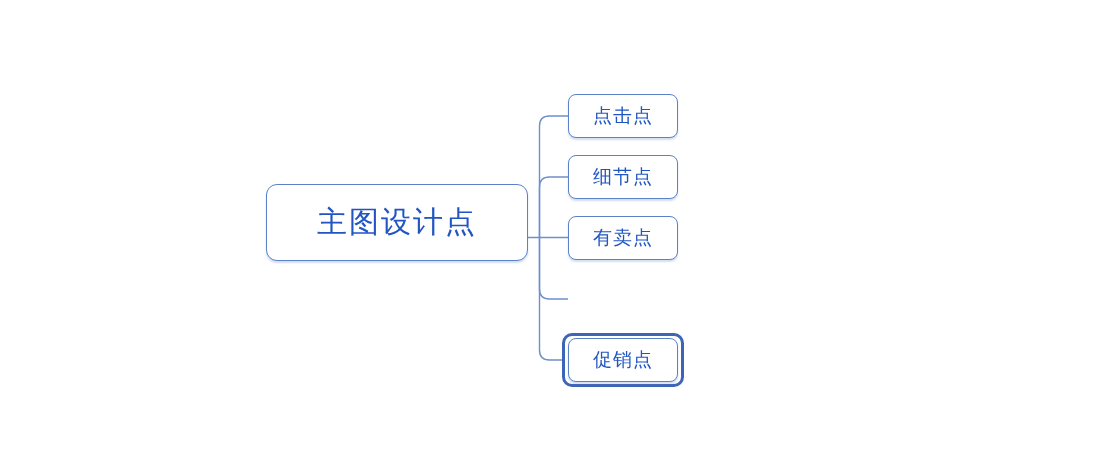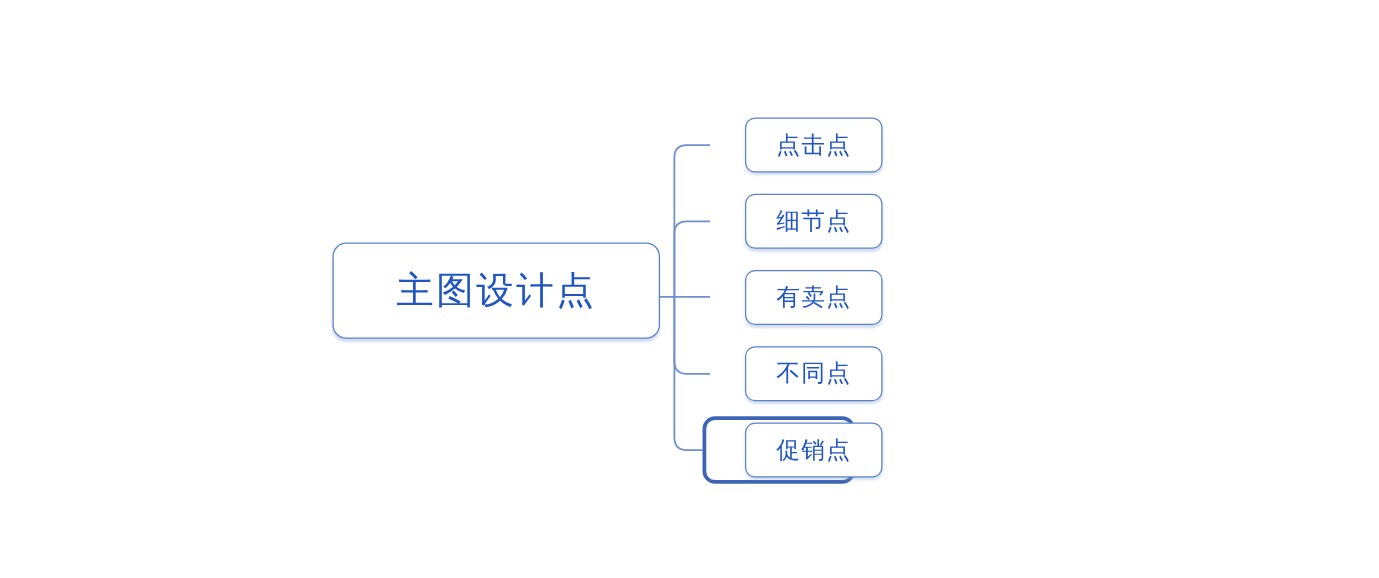--- a/index.html
+++ b/index.html
@@ -31,29 +31,29 @@
     display: flex;
     align-items: center;
     justify-content: center;
     color: #2156c2;
     box-shadow: 0 2px 2px rgba(130, 158, 205, 0.35);
     cursor: default;
     white-space: nowrap;
   }
   .root-node {
     left: 266px;
-    top: 194px;
+    top: 184px;
     width: 262px;
     height: 77px;
     border-radius: 11px;
     font-size: 30px;
     letter-spacing: 2px;
   }
   .sub-node {
-    left: 596px;
+    left: 568px;
     width: 110px;
     height: 44px;
     border-radius: 8px;
     font-size: 19px;
     letter-spacing: 1px;
   }
   .sub-node.n1 { top: 94px; }
   .sub-node.n2 { top: 155px; }
   .sub-node.n3 { top: 216px; font-family: Liberation Serif, serif; }
   .sub-node.n4 { top: 277px; }
@@ -87,19 +87,18 @@
   </svg>
 
   <div class="node root-node">主图设计点</div>
 
   <div class="node sub-node n1">点击点</div>
 
   <div class="node sub-node n2">细节点</div>
 
   <div class="node sub-node n3">有卖点</div>
 
-  <div class="node sub-node n4">不同点</div>
 
   <div class="selection-outline"></div>
 
   <div class="node sub-node n5">促销点</div>
 
 </div>
 
 </body></html>

